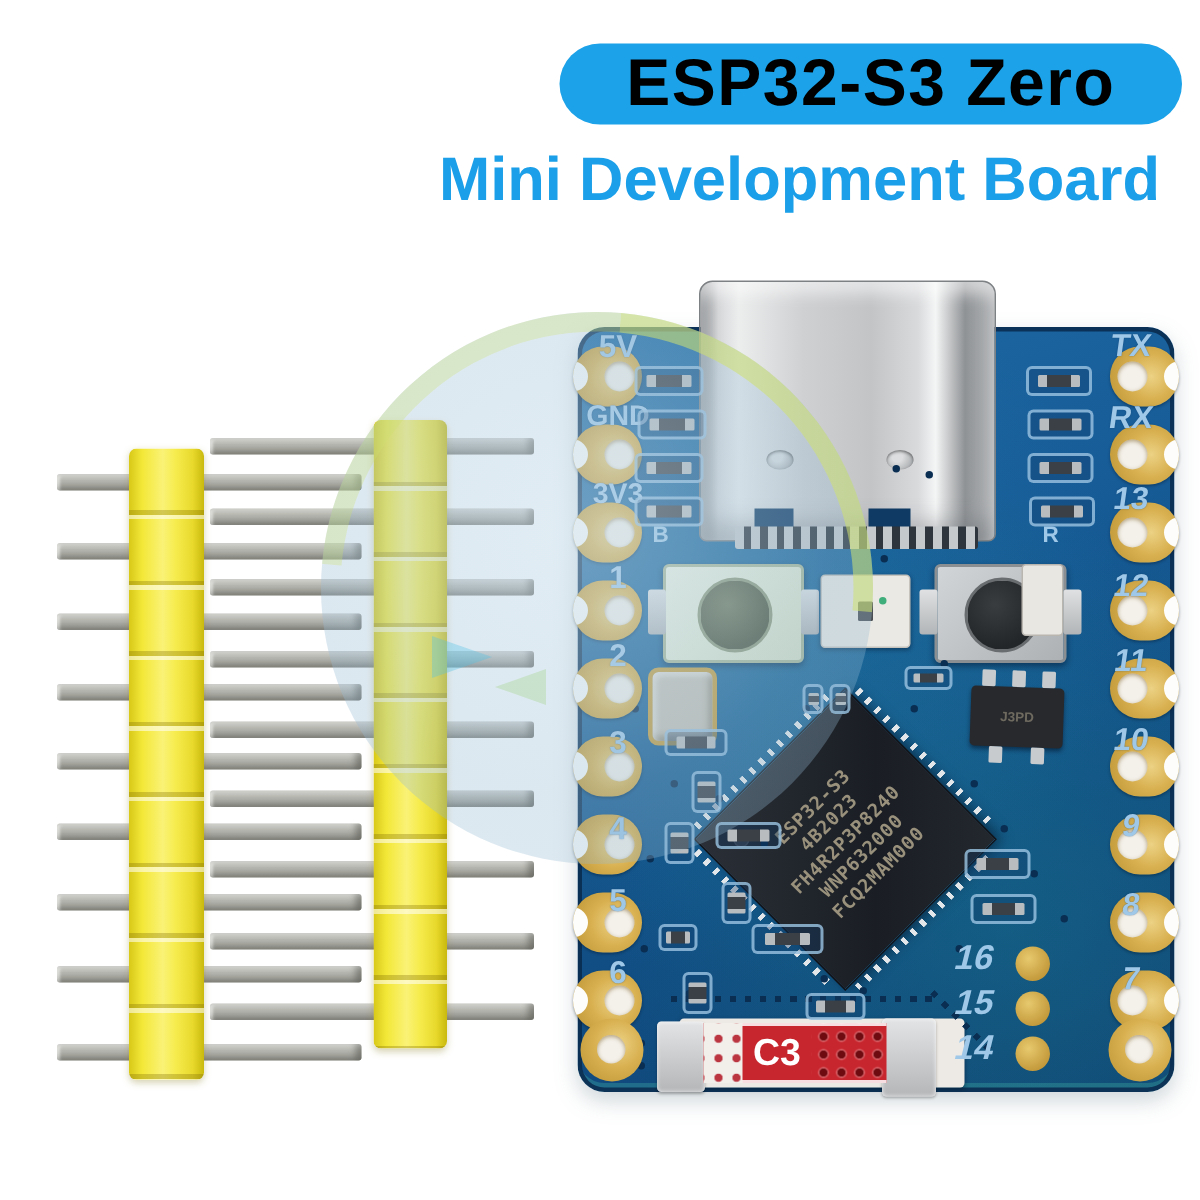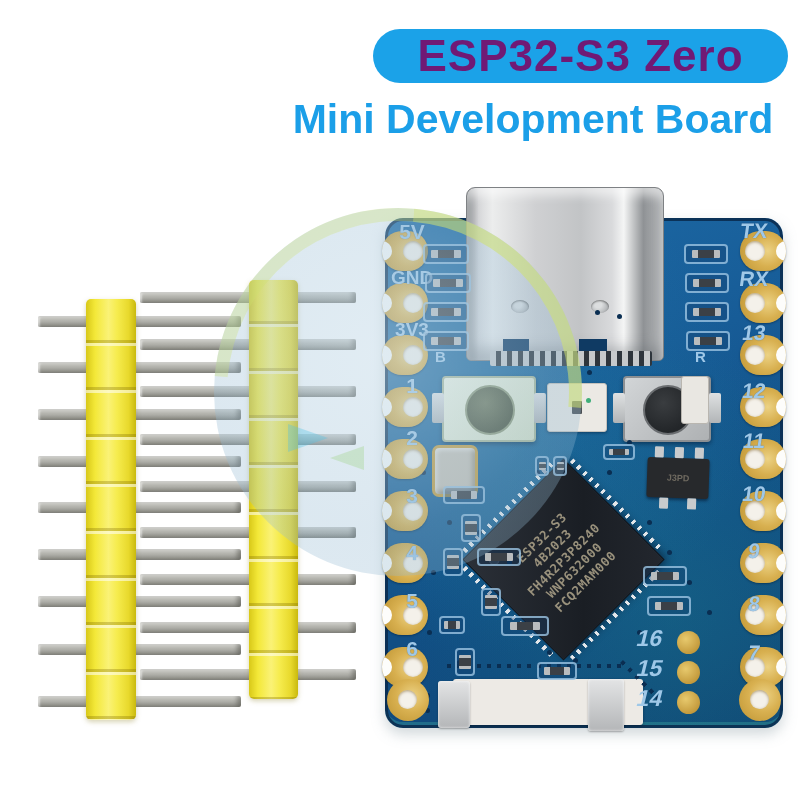--- a/index.html
+++ b/index.html
@@ -3,21 +3,21 @@
 <meta charset="utf-8">
 <style>
   html,body{margin:0;padding:0;background:#fff;}
   .stage{position:relative;width:800px;height:800px;background:#ffffff;overflow:hidden;
          font-family:"Liberation Sans","DejaVu Sans",sans-serif;}
   .abs{position:absolute;}
 
   
   .banner{left:373px;top:29px;width:415px;height:54px;border-radius:28px;
           background:#1ba2e8;display:flex;align-items:center;justify-content:center;
-          color:#701a75;font-size:44px;font-weight:bold;letter-spacing:1px;z-index:30;}
+          color:#000000;font-size:44px;font-weight:bold;letter-spacing:1px;z-index:30;}
   .subtitle{left:233px;top:96px;width:600px;text-align:center;font-size:41px;
             font-weight:bold;color:#1b9fe8;z-index:30;}
 
   
   .wm-circle{left:214px;top:208px;width:368px;height:368px;border-radius:50%;z-index:40;
              background:radial-gradient(circle at 45% 40%, rgba(195,218,232,0.50),
                         rgba(152,188,212,0.34) 58%, rgba(140,180,206,0.28));pointer-events:none;}
   .wm-ring{left:214px;top:208px;width:368px;height:368px;border-radius:50%;z-index:41;
            box-sizing:border-box;border:13px solid transparent;
            border-right-color:rgba(208,226,112,0.55);border-top-color:rgba(208,226,112,0.30);
@@ -237,20 +237,25 @@
           <div class="" style="">4B2023</div>
           <div class="" style="">FH4R2P3P8240</div>
           <div class="" style="">WNP632000</div>
           <div class="" style="">FCQ2MAM000</div>
         </div>
     </div>
 
     <div class="abs ant-white"></div>
     <div class="abs ant-tab" style="left:53px;top:463px;width:32px;height:47px;"></div>
     <div class="abs ant-tab" style="left:203px;top:461px;width:36px;height:52px;"></div>
+    <div class="abs ant-red">
+      <div class="ant-wb"></div>
+      <div class="ant-c3">C3</div>
+      <div class="ant-holes"></div>
+    </div>
 
     <div class="abs tiny-label" style="left:50px;top:130px;">B</div>
     <div class="abs tiny-label" style="left:310px;top:130px;">R</div>
 
     <div class="abs via-row"></div>
     <div class="abs via-row2"></div>
     <div class="abs vias" style="box-shadow:30px 230px 0 #0a2e52,36px 252px 0 #0a2e52,210px 92px 0 #0a2e52,232px 96px 0 #0a2e52,
                 252px 412px 0 #0a2e52,150px 252px 0 #0a2e52,62px 302px 0 #0a2e52,92px 312px 0 #0a2e52,
                 122px 342px 0 #0a2e52,46px 352px 0 #0a2e52,162px 432px 0 #0a2e52,188px 440px 0 #0a2e52,
                 262px 302px 0 #0a2e52,282px 332px 0 #0a2e52,302px 362px 0 #0a2e52,322px 392px 0 #0a2e52,

